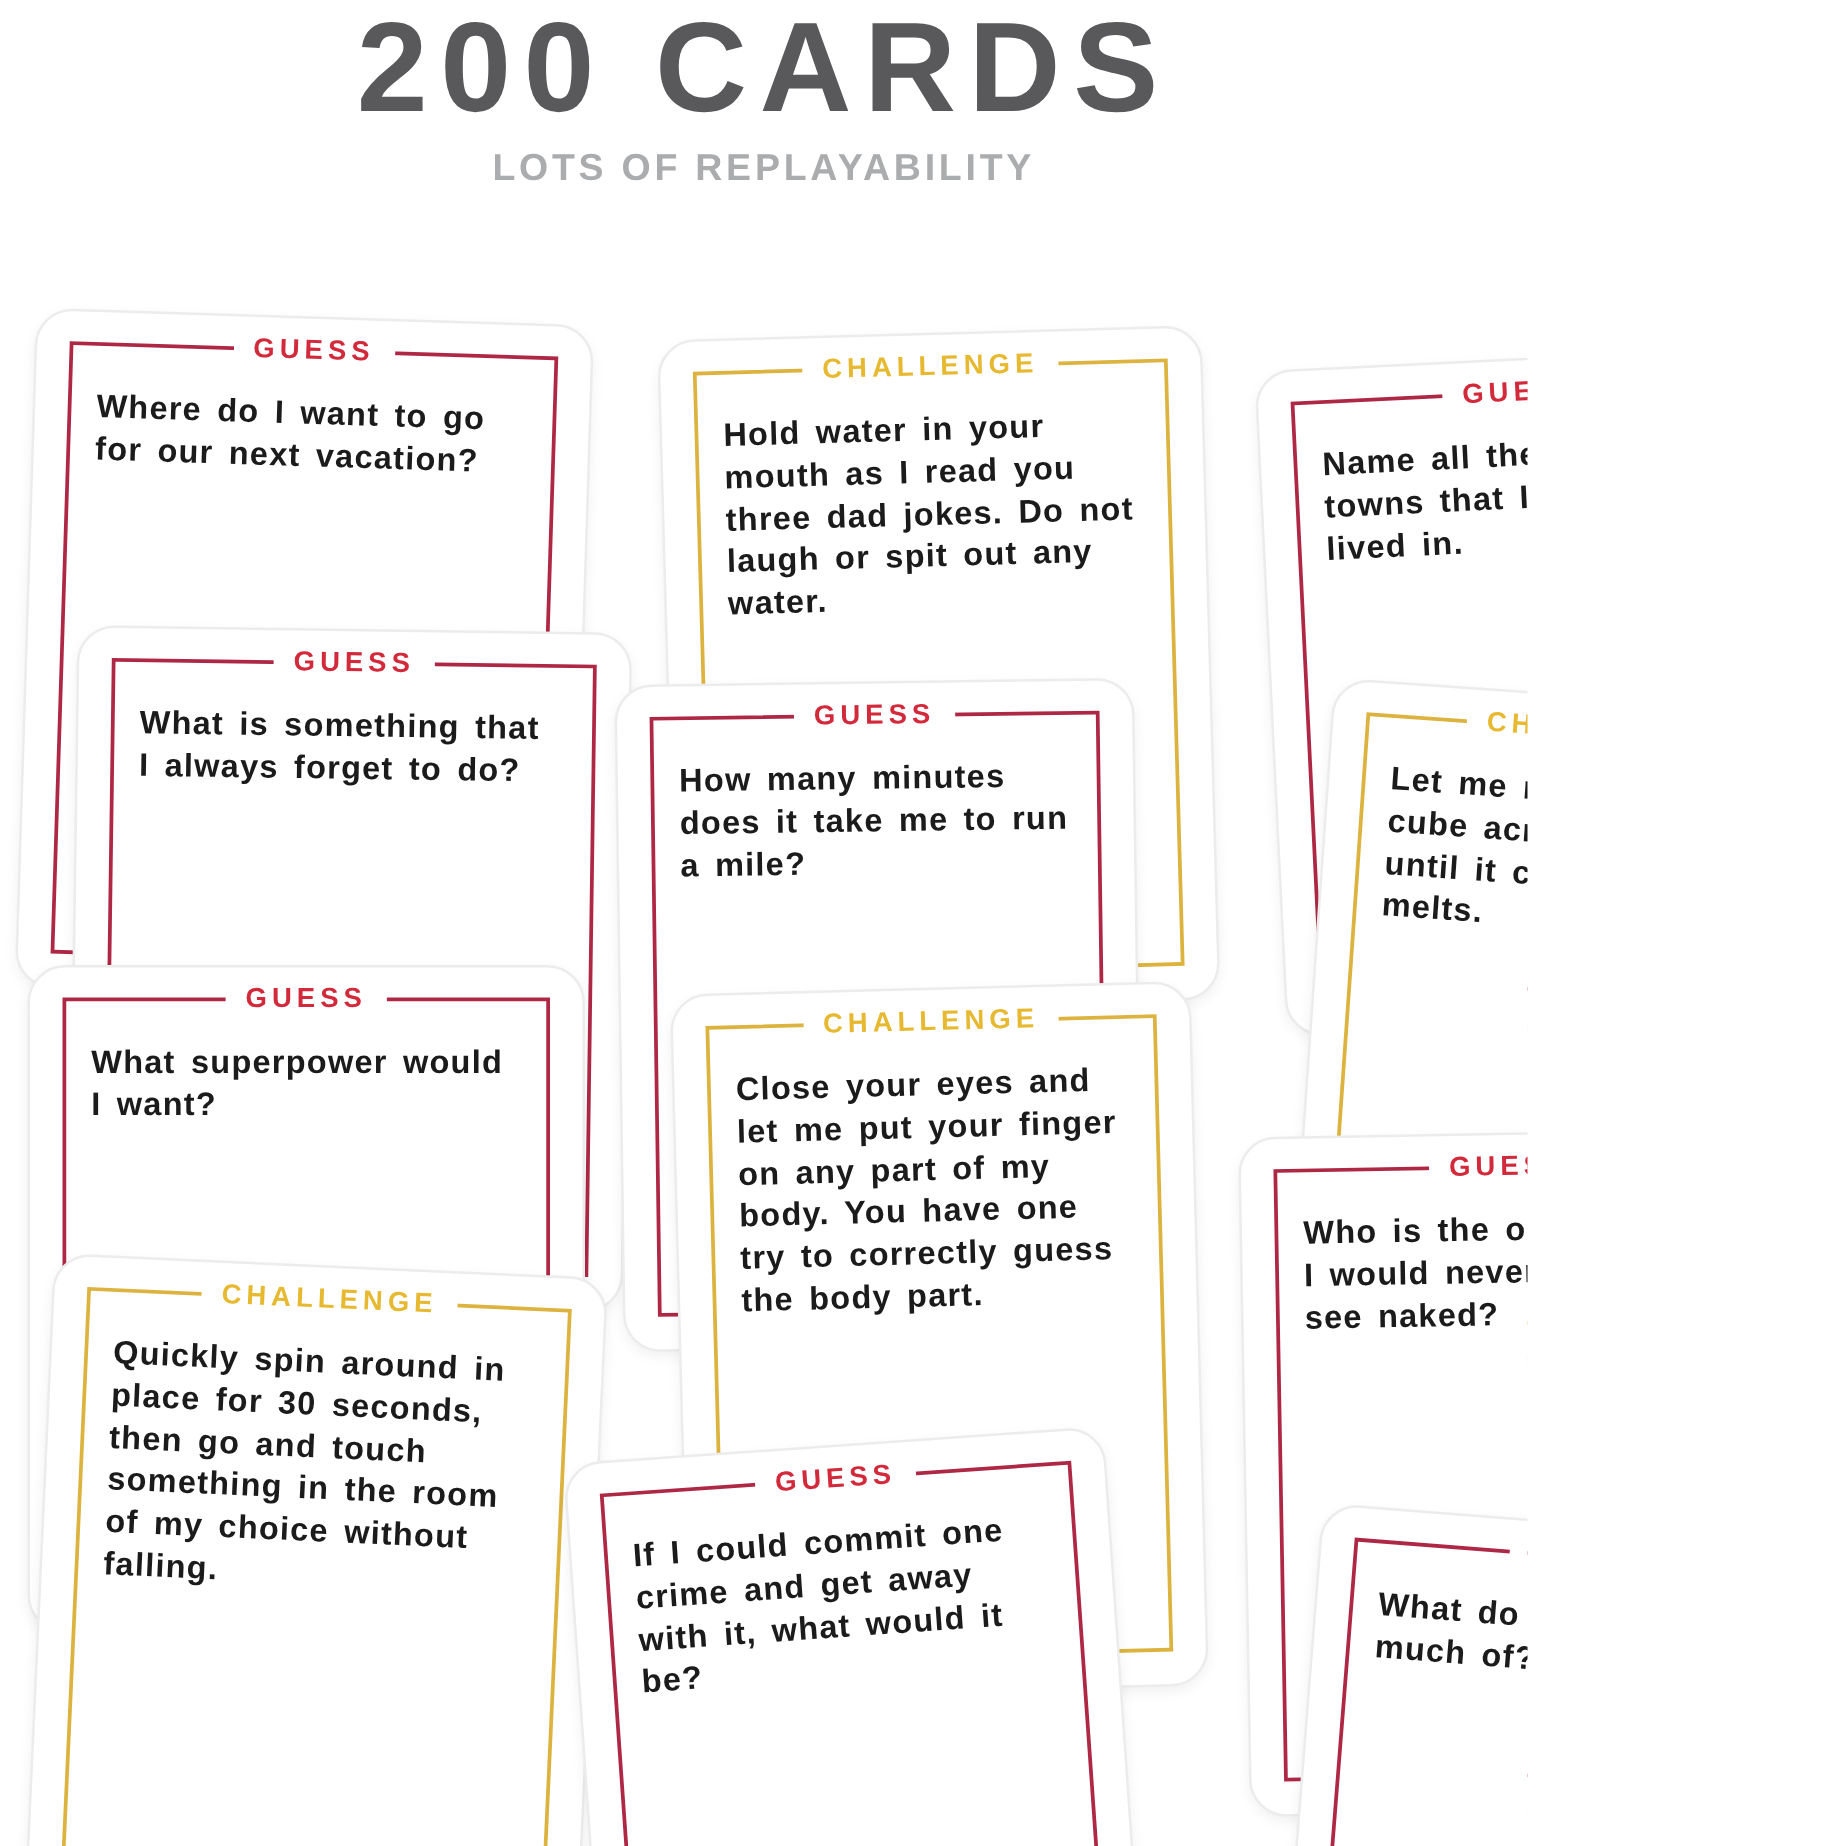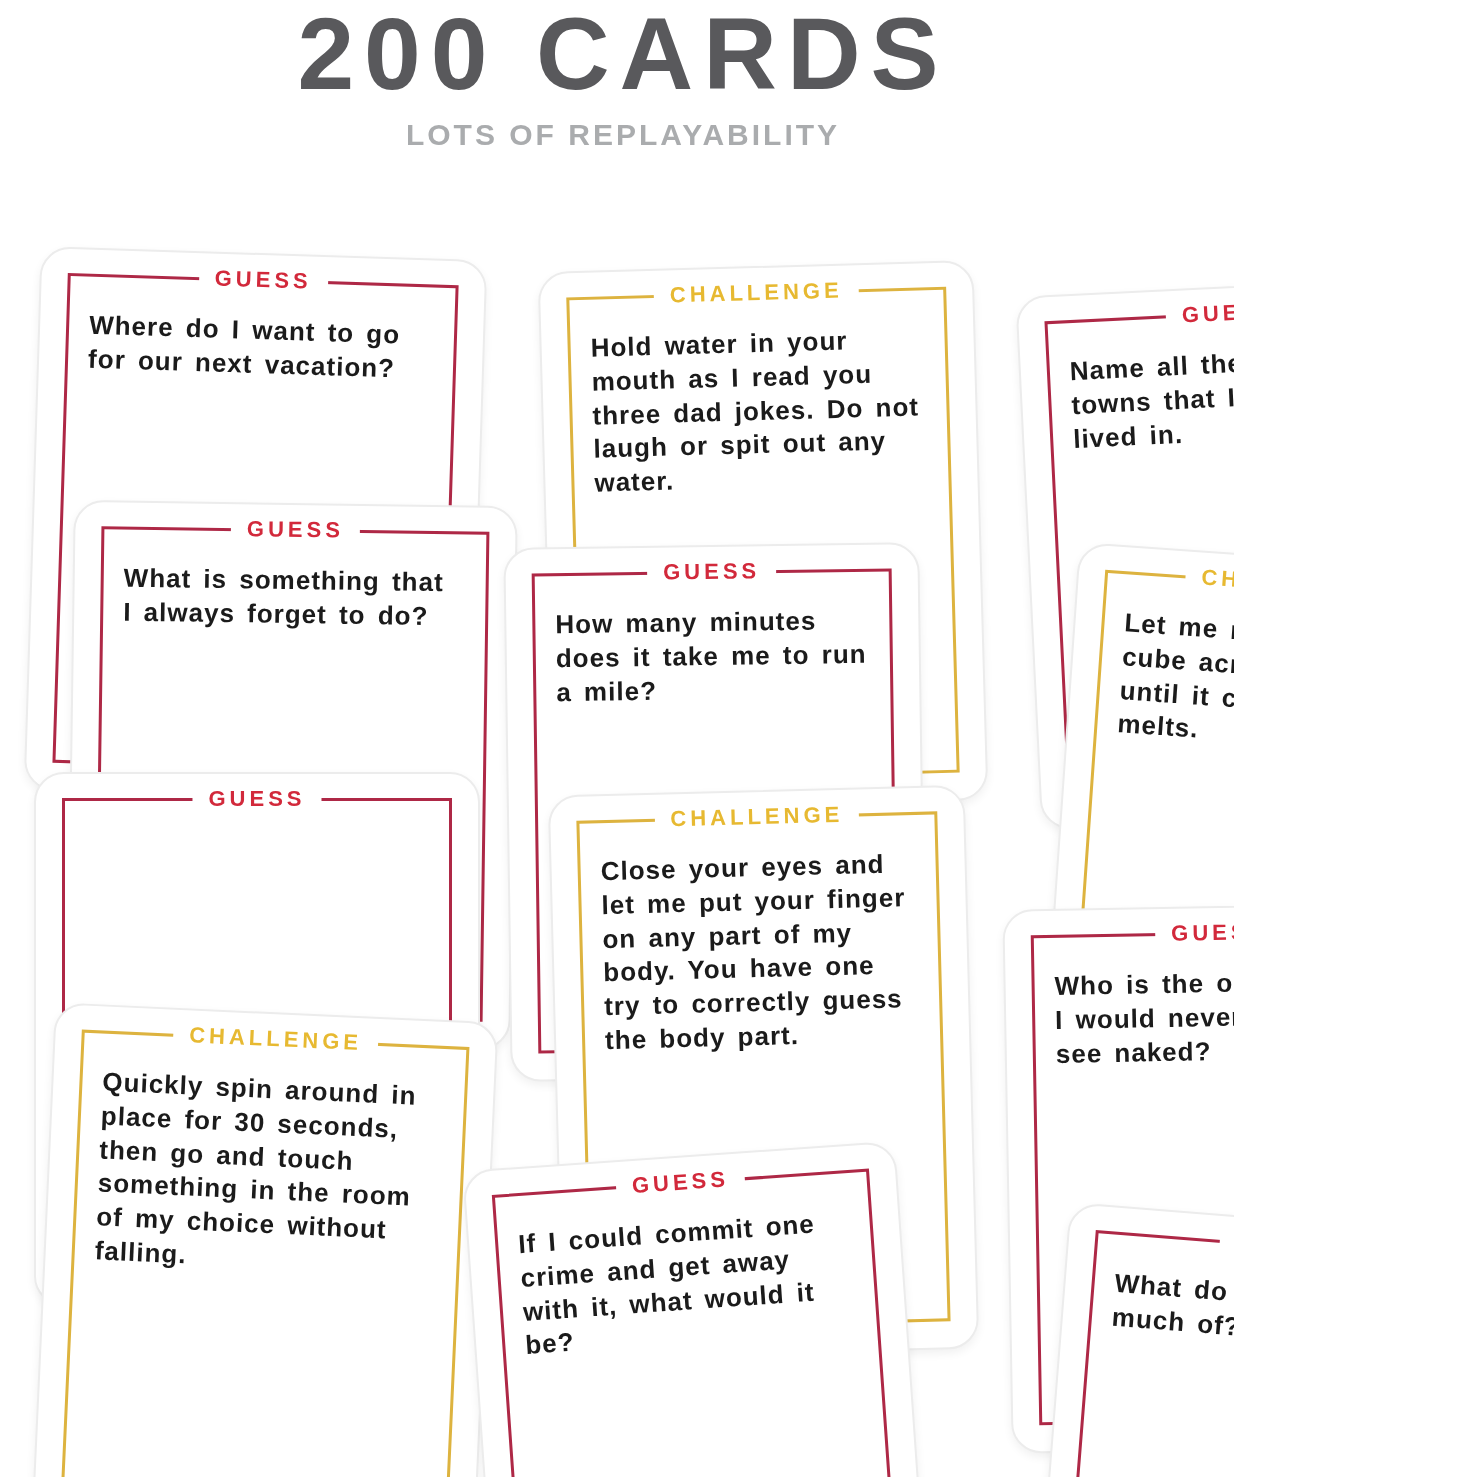--- a/index.html
+++ b/index.html
@@ -2,21 +2,21 @@
 <html style="--title-gray: #59595c; --subtitle-gray: #aaacae; --guess-label: #d2293b; --guess-border: #ae2846; --challenge-label: #e7b931; --challenge-border: #ddb33f; --text-black: #1b1b1b;"><head>
 <meta charset="utf-8">
 <style>
   html, body {
     margin: 0; padding: 0;
     width: 1477px; height: 1477px;
     background: #ffffff;
     overflow: hidden;
     font-family: "Liberation Sans", sans-serif;
   }
-  .stage { position: absolute; top: 0; left: 12px; width: 1222px; height: 1477px; overflow: hidden; }
+  .stage { position: absolute; top: 0; left: 0; width: 1222px; height: 1477px; overflow: hidden; }
 
   .header { position: absolute; top: 0; left: 0; right: 0; text-align: center; z-index: 0; }
   .title {
     margin: 0; padding-top: 2px;
     font-size: 102px; font-weight: bold;
     letter-spacing: 10px; line-height: 1.02;
     color: var(--title-gray, #59595c);
   }
   .subtitle {
     margin: 12px 0 0;
@@ -110,20 +110,21 @@
   <div class="card challenge" style="left:1048px; top:556px; width:418px; height:530px; transform:rotate(4deg); z-index:2;">
     <div class="frame">
       <span class="card-label">CHALLENGE</span>
       <p class="card-text">Let me run an ice cube across your body until it completely melts.</p>
     </div>
   </div>
 
   <div class="card guess" style="left:22px; top:772px; width:442px; height:530px; transform:rotate(0deg); z-index:3;">
     <div class="frame">
       <span class="card-label">GUESS</span>
+      <p class="card-text">What superpower would I want?</p>
     </div>
   </div>
 
   <div class="card challenge" style="left:543px; top:790px; width:413px; height:560px; transform:rotate(-1.5deg); z-index:3;">
     <div class="frame">
       <span class="card-label">CHALLENGE</span>
       <p class="card-text">Close your eyes and let me put your finger on any part of my body. You have one try to correctly guess the body part.</p>
     </div>
   </div>
 

